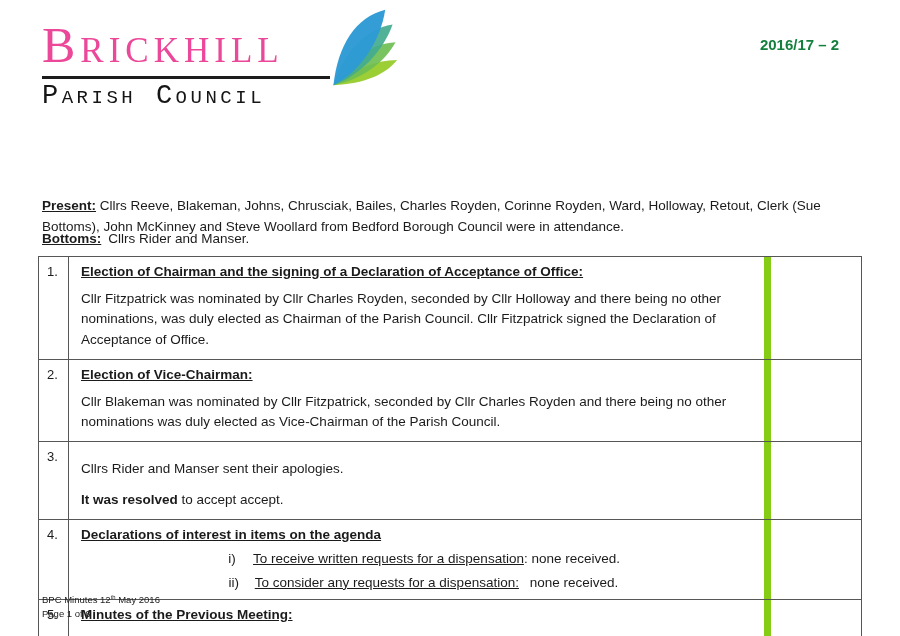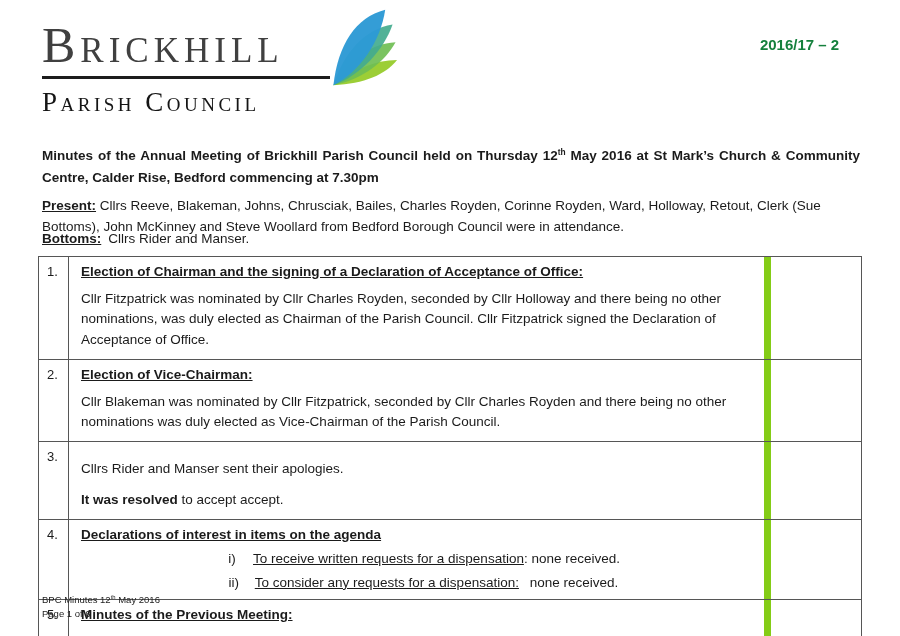--- a/index.html
+++ b/index.html
@@ -1,23 +1,23 @@
 <!DOCTYPE html>
 <html><head>
 <meta charset="utf-8">
 <style>
   html,body{margin:0;padding:0;background:#ffffff;}
   body{font-family:"Liberation Sans", sans-serif; color:#1b1b1b;}
   .page{position:relative;width:900px;height:636px;background:#ffffff;overflow:hidden;}
 
   
   .logo{position:absolute;left:42px;top:20px;}
-  .logo-title{font-family:"Liberation Serif", serif;font-variant:small-caps;font-size:50px;letter-spacing:5px;line-height:1;color:#404040;}
+  .logo-title{font-family:"Liberation Serif", serif;font-variant:small-caps;font-size:50px;letter-spacing:5px;line-height:1;color:#ec4899;}
   .logo-rule{width:288px;border-top:3px solid #1c1c1c;margin-top:6px;}
-  .logo-sub{font-family:Liberation Serif, serif;font-variant:small-caps;font-size:27px;letter-spacing:3.5px;margin-top:8px;color:#151515;}
+  .logo-sub{font-family:Liberation Mono, monospace;font-variant:small-caps;font-size:27px;letter-spacing:3.5px;margin-top:2px;color:#151515;}
   .leaf{position:absolute;left:326px;top:8px;width:74px;height:82px;}
 
   .doc-ref{position:absolute;top:36px;left:742px;width:115px;text-align:center;font-weight:bold;font-size:15px;color:#15803d;}
 
   .intro{position:absolute;left:42px;top:145px;width:818px;margin:0;font-weight:bold;font-size:13.5px;line-height:1.6;text-align:justify;}
   .present{position:absolute;left:42px;top:196px;width:818px;margin:0;font-size:13.5px;line-height:1.55;}
   .absent{position:absolute;left:42px;top:231px;width:818px;margin:0;font-size:13.5px;}
   .lbl{font-weight:bold;text-decoration:underline;}
   .gap{padding-left:7px;}
 
@@ -50,21 +50,20 @@
 
   <svg class="leaf" viewBox="0 0 100 110" aria-hidden="true">
     <path d="M10,104 C36,84 66,70 96,70 C80,90 52,102 10,104 Z" fill="#97CB2B" fill-opacity="0.95"></path>
     <path d="M10,104 C30,70 60,48 94,46 C80,72 50,96 10,104 Z" fill="#6FBE54" fill-opacity="0.92"></path>
     <path d="M10,104 C24,60 52,28 90,22 C78,56 48,90 10,104 Z" fill="#43AB8E" fill-opacity="0.92"></path>
     <path d="M10,104 C16,50 40,12 80,2 C74,44 46,86 10,104 Z" fill="#2D9AD5" fill-opacity="0.97"></path>
   </svg>
 
   <div class="doc-ref">2016/17 – 2</div>
 
-  <p class="intro"><span>Minutes of the Annual Meeting of Brickhill Parish Council held on Thursday 12</span><sup>th</sup><span> May 2016 at St Mark’s Church &amp; Community Centre, Calder Rise, Bedford commencing at 7.30pm</span></p>
 
   <p class="present"><span class="lbl">Present:</span><span> Cllrs Reeve, Blakeman, Johns, Chrusciak, Bailes, Charles Royden, Corinne Royden, Ward, Holloway, Retout, Clerk (Sue Bottoms), John McKinney and Steve Woollard from Bedford Borough Council were in attendance.</span></p>
 
   <p class="absent"><span class="lbl">Bottoms:</span><span class="gap">Cllrs Rider and Manser.</span></p>
 
   <div class="mtable">
 
     <div class="trow" style="min-height:65px">
       <div class="cell num">1.</div>
       <div class="cell body">

